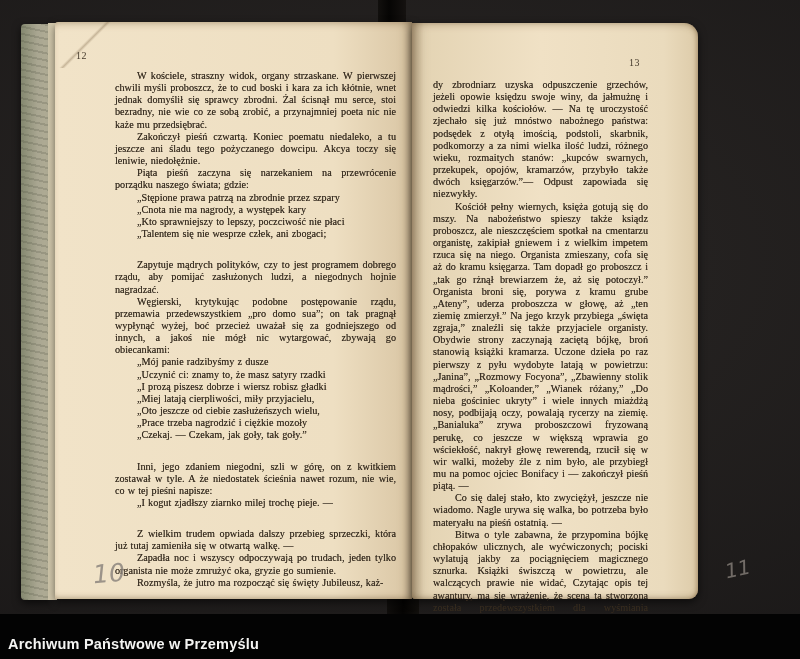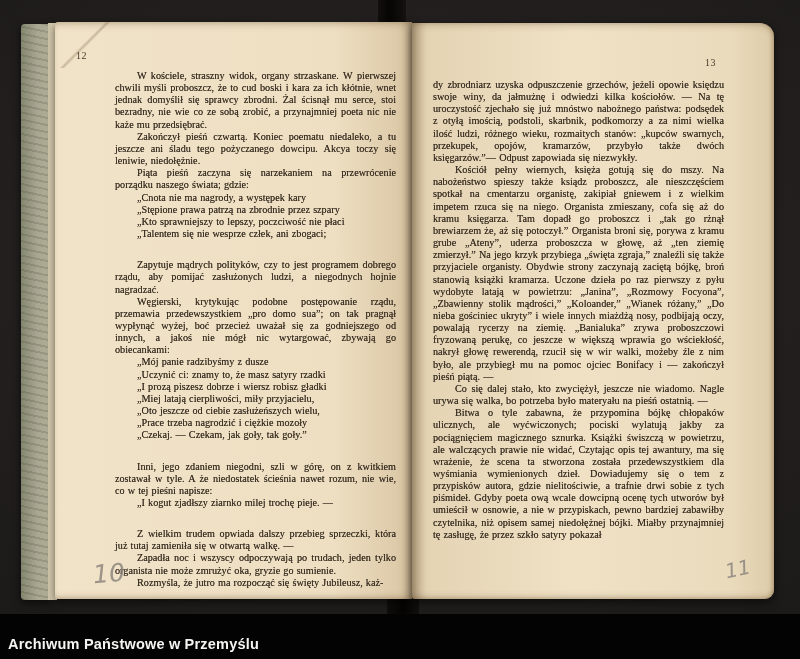--- a/index.html
+++ b/index.html
@@ -59,21 +59,21 @@
       inset -9px 0 12px -7px rgba(92,72,46,0.6),
       inset 0 6px 8px -6px rgba(120,95,60,0.5),
       inset 0 -5px 7px -5px rgba(120,95,60,0.55),
       0 3px 8px rgba(0,0,0,0.6);
   }
   .page.left::before{ 
     content:"";position:absolute;left:0;top:0;width:60px;height:46px;
     background:linear-gradient(135deg, transparent 47%, rgba(140,118,88,0.4) 50%, transparent 53%);
   }
   .page.right{
-    left:412px;width:362px;top:23px;height:576px;
+    left:412px;width:286px;top:23px;height:576px;
     background:linear-gradient(to right,#d3c09f 0%, #e4d4b4 4%, #f0e1c5 45%, #eadbbd 88%, #ddcba9 100%);
     border-radius:0 14px 9px 3px;
     box-shadow:
       inset 11px 0 13px -8px rgba(92,72,46,0.65),
       inset -4px 0 5px -3px rgba(125,98,62,0.55),
       inset 0 6px 8px -6px rgba(120,95,60,0.45),
       inset 0 -5px 7px -5px rgba(120,95,60,0.55),
       0 3px 8px rgba(0,0,0,0.6);
   }
   .pagenum{
@@ -125,22 +125,22 @@
 
   <div class="cover-strip"></div>
   <div class="page-edge-sliver"></div>
 
   <div class="page left">
     <div class="pagenum left-num">12</div>
     <div class="textcol">
         <div class="para indent">W kościele, straszny widok, organy strzaskane. W pierwszej chwili myśli proboszcz, że to cud boski i kara za ich kłótnie, wnet jednak domyślił się sprawcy zbrodni. Żal ścisnął mu serce, stoi bezradny, nie wie co ze sobą zrobić, a przynajmniej poeta nic nie każe mu przedsiębrać.</div>
         <div class="para indent">Zakończył pieśń czwartą. Koniec poematu niedaleko, a tu jeszcze ani śladu tego pożyczanego dowcipu. Akcya toczy się leniwie, niedołężnie.</div>
         <div class="para indent">Piąta pieśń zaczyna się narzekaniem na przewrócenie porządku naszego świata; gdzie:</div>
+        <div class="para verse">„Stępione prawa patrzą na zbrodnie przez szpary</div>
         <div class="para verse">„Cnota nie ma nagrody, a występek kary</div>
-        <div class="para verse">„Stępione prawa patrzą na zbrodnie przez szpary</div>
         <div class="para verse">„Kto sprawniejszy to lepszy, poczciwość nie płaci</div>
         <div class="para verse">„Talentem się nie wesprze człek, ani zbogaci;</div>
         <div class="para indent">Zapytuje mądrych polityków, czy to jest programem dobrego rządu, aby pomijać zasłużonych ludzi, a niegodnych hojnie nagradzać.</div>
         <div class="para indent">Węgierski, krytykując podobne postępowanie rządu, przemawia przedewszystkiem „pro domo sua”; on tak pragnął wypłynąć wyżej, boć przecież uważał się za godniejszego od innych, a jakoś nie mógł nic wytargować, zbywają go obiecankami:</div>
         <div class="para verse">„Mój panie radzibyśmy z dusze</div>
         <div class="para verse">„Uczynić ci: znamy to, że masz satyry rzadki</div>
         <div class="para verse">„I prozą piszesz dobrze i wiersz robisz gładki</div>
         <div class="para verse">„Miej latają cierpliwości, miły przyjacielu,</div>
         <div class="para verse">„Oto jeszcze od ciebie zasłużeńszych wielu,</div>
         <div class="para verse">„Prace trzeba nagrodzić i ciężkie mozoły</div>

